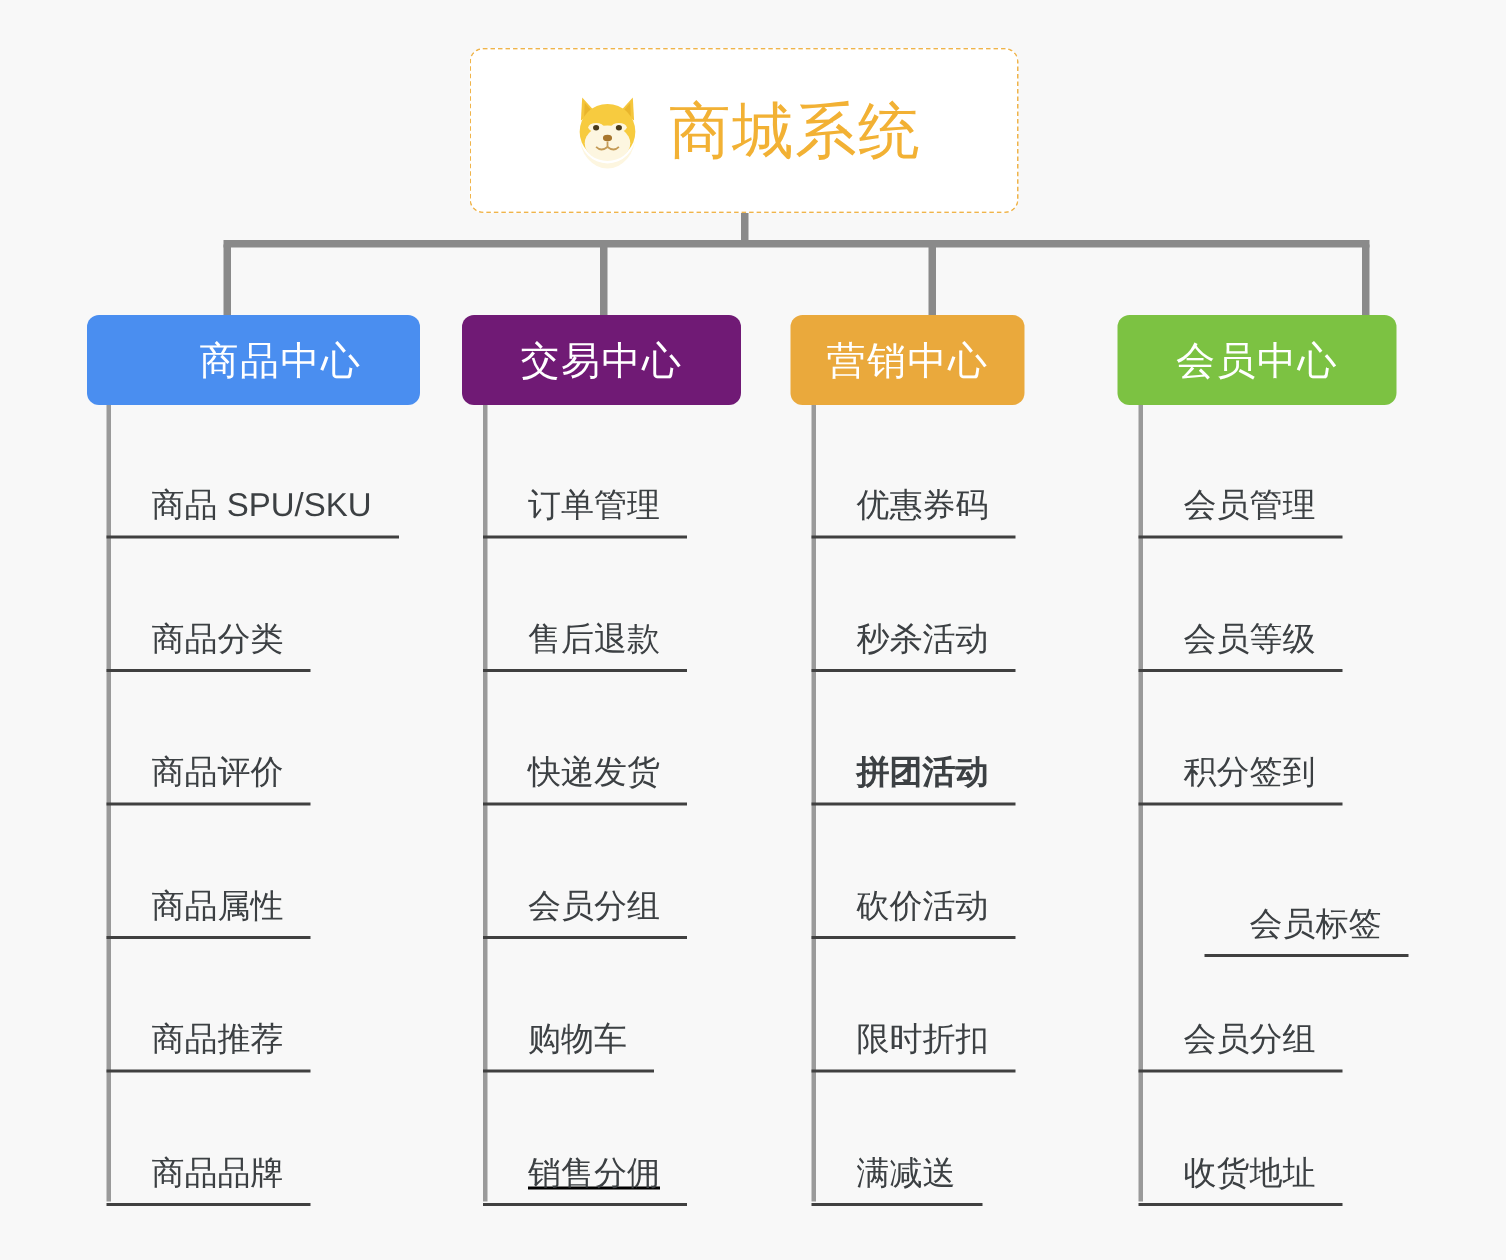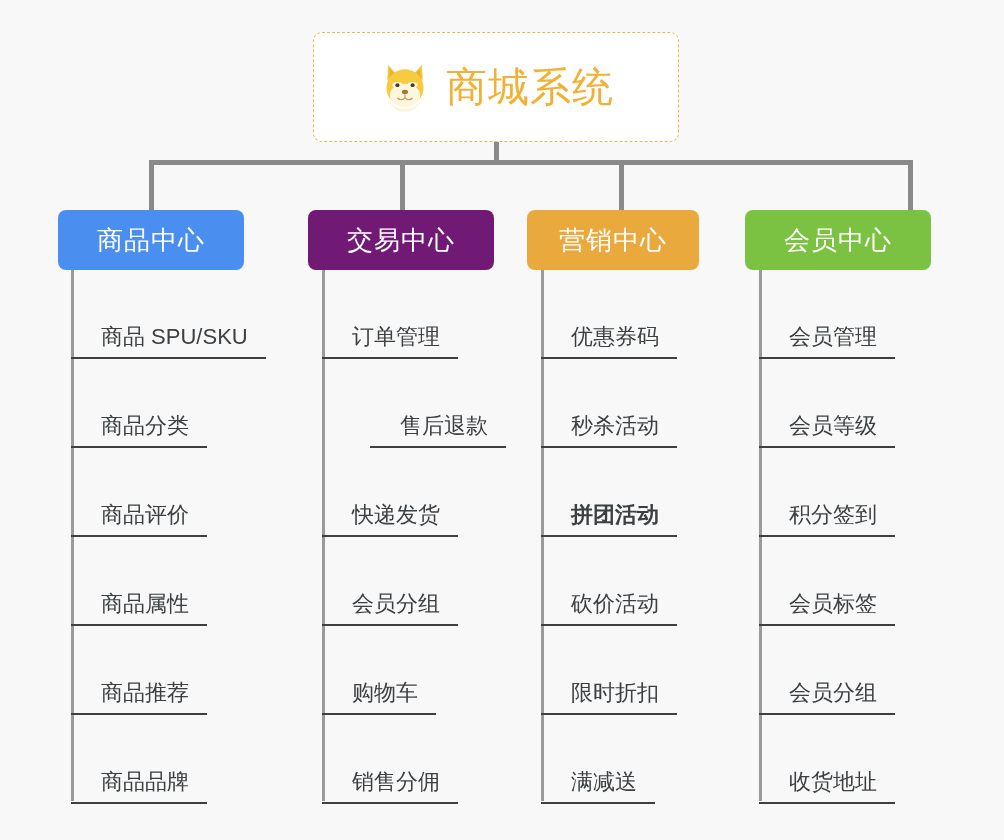--- a/index.html
+++ b/index.html
@@ -90,27 +90,27 @@
     </div>
   </div>
 
   <div class="conn stem-root" style="background: rgb(138, 138, 138);"></div>
   <div class="conn bar-h" style="background: rgb(138, 138, 138);"></div>
   <div class="conn drop" style="left: 149px; background: rgb(138, 138, 138);"></div>
   <div class="conn drop" style="left: 400px; background: rgb(138, 138, 138);"></div>
   <div class="conn drop" style="left: 619px; background: rgb(138, 138, 138);"></div>
   <div class="conn drop" style="left: 908px; background: rgb(138, 138, 138);"></div>
 
-  <div class="cat-box" style="left: 58px; width: 186px; background: rgb(74, 142, 240);">
+  <div class="cat-box" style="left: 58px; width: 186px; background: rgb(74, 142, 240); padding-left: 36px;">
     <span>商品中心</span>
   </div>
   <div class="cat-box" style="left: 308px; width: 186px; background: #701a75;">
     <span>交易中心</span>
   </div>
-  <div class="cat-box" style="left: 527px; width: 172px; background: rgb(234, 169, 60);">
+  <div class="cat-box" style="left: 527px; width: 156px; background: rgb(234, 169, 60);">
     <span>营销中心</span>
   </div>
   <div class="cat-box" style="left: 745px; width: 186px; background: rgb(124, 194, 66);">
     <span>会员中心</span>
   </div>
 
   <div class="col" style="left:71px;">
     <div class="spine"></div>
     <div class="leaf" style="top:0px;">
         <span class="leaf-label">商品 SPU/SKU</span>
@@ -130,33 +130,33 @@
     <div class="leaf" style="top:445px;">
         <span class="leaf-label">商品品牌</span>
       </div>
   </div>
 
   <div class="col" style="left:322px;">
     <div class="spine"></div>
     <div class="leaf" style="top:0px;">
         <span class="leaf-label">订单管理</span>
       </div>
-    <div class="leaf" style="top:89px;padding-left:48px;">
+    <div class="leaf" style="top:89px;">
         <span class="leaf-label">售后退款</span>
       </div>
     <div class="leaf" style="top:178px;">
         <span class="leaf-label">快递发货</span>
       </div>
     <div class="leaf" style="top:267px;">
         <span class="leaf-label">会员分组</span>
       </div>
     <div class="leaf" style="top:356px;">
         <span class="leaf-label">购物车</span>
       </div>
-    <div class="leaf" style="top:445px;">
+    <div class="leaf" style="top:445px;text-decoration:underline;">
         <span class="leaf-label">销售分佣</span>
       </div>
   </div>
 
   <div class="col" style="left:541px;">
     <div class="spine"></div>
     <div class="leaf" style="top:0px;">
         <span class="leaf-label">优惠券码</span>
       </div>
     <div class="leaf" style="top:89px;">
@@ -180,21 +180,21 @@
     <div class="spine"></div>
     <div class="leaf" style="top:0px;">
         <span class="leaf-label">会员管理</span>
       </div>
     <div class="leaf" style="top:89px;">
         <span class="leaf-label">会员等级</span>
       </div>
     <div class="leaf" style="top:178px;">
         <span class="leaf-label">积分签到</span>
       </div>
-    <div class="leaf" style="top:267px;">
+    <div class="leaf" style="top:279px;margin-left:44px;">
         <span class="leaf-label">会员标签</span>
       </div>
     <div class="leaf" style="top:356px;">
         <span class="leaf-label">会员分组</span>
       </div>
     <div class="leaf" style="top:445px;">
         <span class="leaf-label">收货地址</span>
       </div>
   </div>
 

